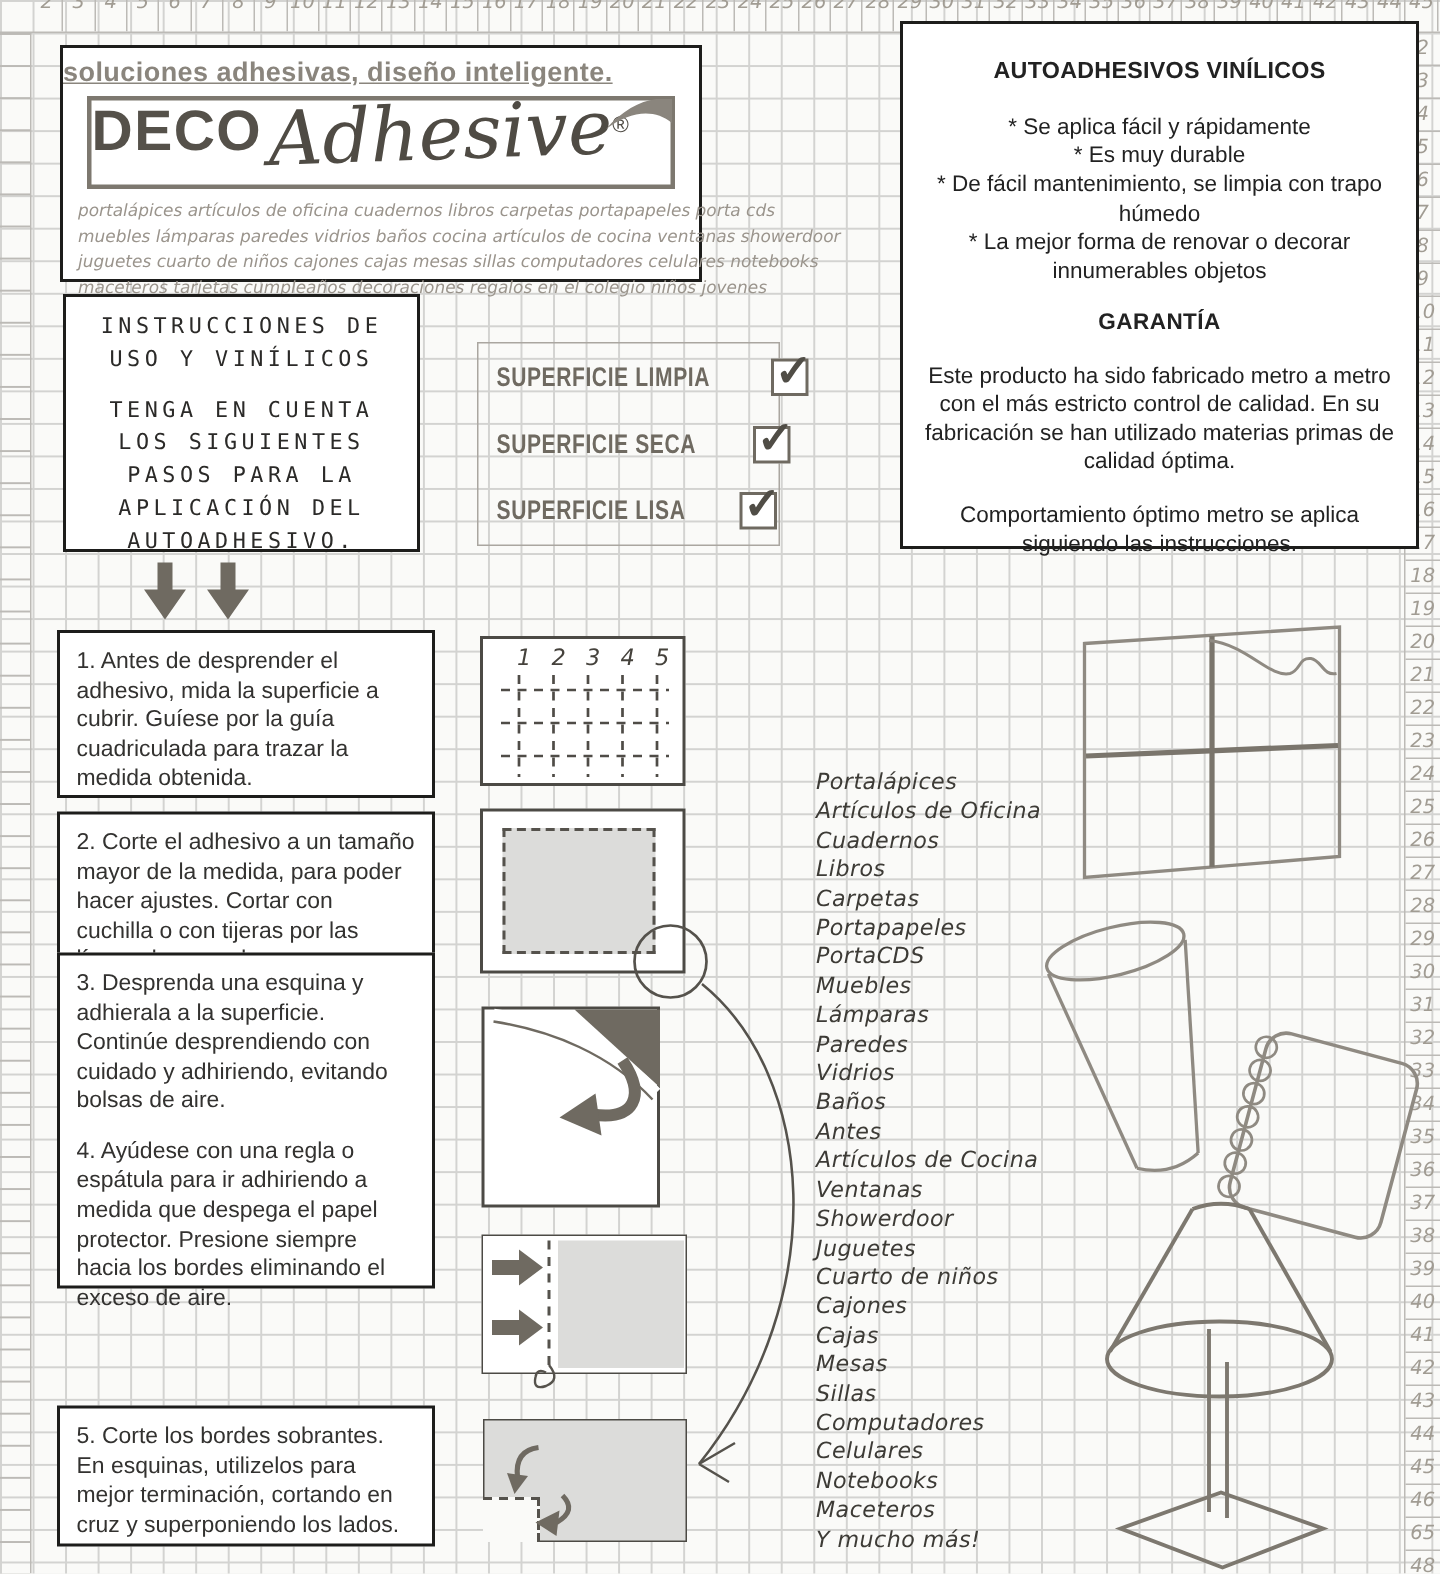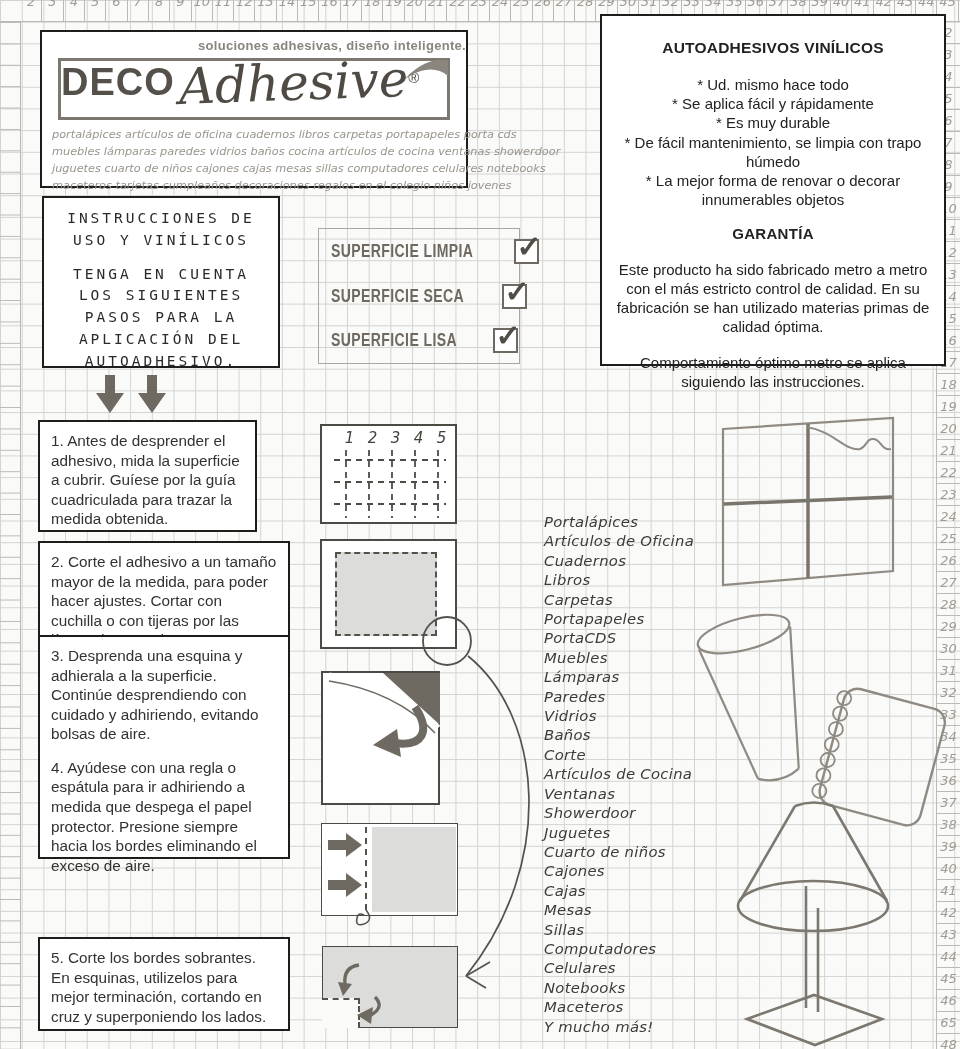--- a/index.html
+++ b/index.html
@@ -26,21 +26,21 @@
     border-left:1px solid var(--ruleline); display:flex; flex-direction:column;}
   .rcell{flex:0 0 21.4px; border-bottom:1px solid var(--ruleline); color:var(--handnum);
     font-family:"DejaVu Sans",sans-serif; font-style:italic; font-size:13px; text-align:center; line-height:21px;}
   .left-strip{position:absolute; left:0; top:22px; width:21px; height:1027px;
     border-right:1px solid var(--ruleline);
     background-image:linear-gradient(var(--ruleline) 1px, transparent 1px);
     background-size:21px 21.4px;}
 
   
   .logo-box{left:40px; top:30px; width:428px; height:158px; border-width:2px; padding-top:6px;}
-  .tagline{text-align:right; font-weight:bold; font-size:13px; color:#8a857d; letter-spacing:.3px;}
+  .tagline{text-align:left; font-weight:bold; font-size:18px; color:#8a857d; letter-spacing:.3px;text-decoration:underline;}
   .brand{position:relative; margin:5px 16px 2px 16px; height:62px; border:3px solid #7d786f;
     display:flex; padding-left:0; background:#fff;}
   .deco{font-size:38px; font-weight:900; color:var(--brand); letter-spacing:1px;}
   .adhesive{font-family:"DejaVu Serif",serif; font-style:italic; font-size:50px; color:#4f4b44;
     margin-left:4px; transform:rotate(-2deg); line-height:0.9;}
   .reg{font-size:15px; color:#4f4b44; align-self:flex-start; margin-top:8px;}
   .swoosh{position:absolute; right:-1px; top:-1px;}
   .keywords{padding:5px 10px 0 10px; text-align:center;}
   .kw-line{font-family:"DejaVu Sans",sans-serif; font-style:italic; font-size:11.3px;
     color:var(--keywords); line-height:1.5; white-space:nowrap;}
@@ -64,21 +64,21 @@
   .check-box{left:318px; top:228px; width:202px; height:136px; border:1.5px solid #aaa6a0;
     padding:10px 12px; display:flex; flex-direction:column; justify-content:space-between;}
   .chk-row{display:flex; align-items:center; justify-content:space-between;}
   .chk-label{font-weight:bold; font-size:18px; color:var(--accent); transform:scaleX(.78);
     transform-origin:left center; white-space:nowrap; letter-spacing:.5px;}
   .chk-square{position:relative; width:25px; height:25px; border:2.5px solid var(--accent); background:#fff; flex:0 0 auto;}
   .chk-mark{position:absolute; left:1px; top:-12px; font-size:30px; font-weight:bold; color:#504d46;}
 
   
   .step{padding:9px 11px; font-size:15.3px; color:var(--text); line-height:1.28;}
-  .step-1{left:38px; top:420px; width:219px; height:112px;}
+  .step-1{left:38px; top:420px; width:252px; height:112px;}
   .step-2{left:38px; top:541px; width:252px; height:110px;}
   .step-34{left:38px; top:635px; width:252px; height:224px;}
   .step-5{left:38px; top:937px; width:252px; height:94px;}
   .step p + p{margin-top:14px;}
 
   
   .illus{position:absolute; background:#fff; border:2.2px solid #4c4a45;}
   .illus-1{left:320px; top:424px; width:137px; height:100px;}
   .m-nums{position:absolute; left:16px; top:3px; font-family:"DejaVu Sans",sans-serif;
     font-style:italic; font-size:15px; color:#45423c;}
@@ -219,21 +219,20 @@
         <div class="kw-line">portalápices artículos de oficina cuadernos libros carpetas portapapeles porta cds</div>
         <div class="kw-line">muebles lámparas paredes vidrios baños cocina artículos de cocina ventanas showerdoor</div>
         <div class="kw-line">juguetes cuarto de niños cajones cajas mesas sillas computadores celulares notebooks</div>
         <div class="kw-line">maceteros tarjetas cumpleaños decoraciones regalos en el colegio niños jovenes</div>
       </div>
   </div>
 
   <div class="box info-box">
     <div class="info-title">AUTOADHESIVOS VINÍLICOS</div>
     <div class="info-bullets">
-        <div class="bullet">* Ud. mismo hace todo</div>
         <div class="bullet">* Se aplica fácil y rápidamente</div>
         <div class="bullet">* Es muy durable</div>
         <div class="bullet">* De fácil mantenimiento, se limpia con trapo húmedo</div>
         <div class="bullet">* La mejor forma de renovar o decorar innumerables objetos</div>
       </div>
     <div class="warranty-title">GARANTÍA</div>
     <div class="warranty-p">Este producto ha sido fabricado metro a metro con el más estricto control de calidad. En su fabricación se han utilizado materias primas de calidad óptima.</div>
     <div class="warranty-p">Comportamiento óptimo metro se aplica siguiendo las instrucciones.</div>
   </div>
 
@@ -338,21 +337,21 @@
       <div class="uso-item">Cuadernos</div>
       <div class="uso-item">Libros</div>
       <div class="uso-item">Carpetas</div>
       <div class="uso-item">Portapapeles</div>
       <div class="uso-item">PortaCDS</div>
       <div class="uso-item">Muebles</div>
       <div class="uso-item">Lámparas</div>
       <div class="uso-item">Paredes</div>
       <div class="uso-item">Vidrios</div>
       <div class="uso-item">Baños</div>
-      <div class="uso-item">Corte</div>
+      <div class="uso-item">Antes</div>
       <div class="uso-item">Artículos de Cocina</div>
       <div class="uso-item">Ventanas</div>
       <div class="uso-item">Showerdoor</div>
       <div class="uso-item">Juguetes</div>
       <div class="uso-item">Cuarto de niños</div>
       <div class="uso-item">Cajones</div>
       <div class="uso-item">Cajas</div>
       <div class="uso-item">Mesas</div>
       <div class="uso-item">Sillas</div>
       <div class="uso-item">Computadores</div>

